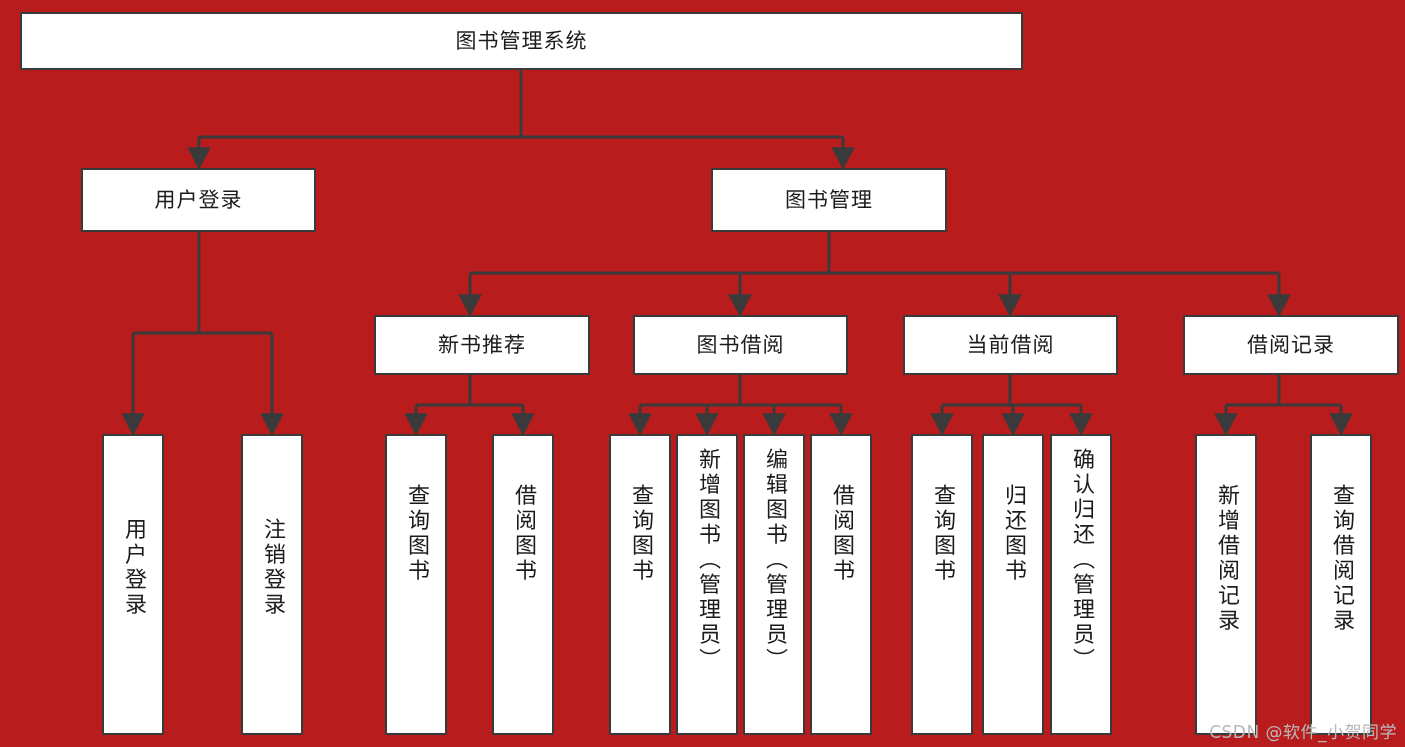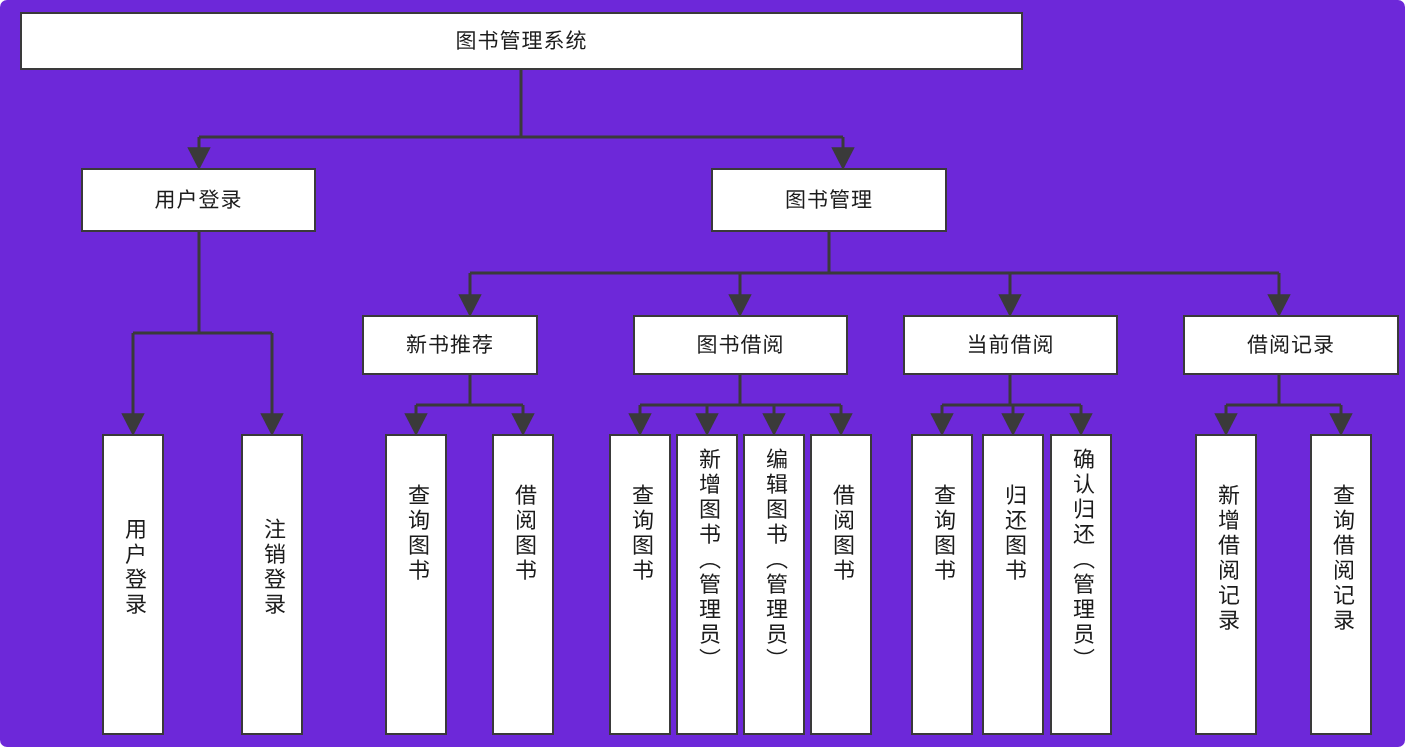--- a/index.html
+++ b/index.html
@@ -5,23 +5,22 @@
 <style>
   html,body{margin:0;padding:0;background:#ffffff;}
   body{
     font-family:"DejaVu Sans","Liberation Sans",sans-serif;
     color:#1a1a1a;
   }
   #diagram{
     position:relative;
     width:1405px;
     height:747px;
-    background:#6d28d9;
+    background:#b91c1c;
     overflow:hidden;
-    border-radius:7px;
   }
   #edges{
     position:absolute;
     left:0; top:0;
     width:1405px;
     height:747px;
     pointer-events:none;
   }
   .node{
     position:absolute;
@@ -135,21 +134,21 @@
   </div>
 
   <div class="node" style="left:81px; top:168px; width:235px; height:64px;">
     <span class="label">用户登录</span>
   </div>
 
   <div class="node" style="left:711px; top:168px; width:236px; height:64px;justify-content:center;">
     <span class="label">图书管理</span>
   </div>
 
-  <div class="node" style="left:362px; top:315px; width:176px; height:60px;">
+  <div class="node" style="left:374px; top:315px; width:216px; height:60px;">
     <span class="label">新书推荐</span>
   </div>
 
   <div class="node" style="left:903px; top:315px; width:215px; height:60px;">
     <span class="label">当前借阅</span>
   </div>
 
   <div class="node" style="left:633px; top:315px; width:215px; height:60px;">
     <span class="label">图书借阅</span>
   </div>
@@ -203,14 +202,15 @@
   </div>
 
   <div class="node vertical mid2" style="left:1195px; top:434px; width:62px; height:301px;">
     <span class="label">新增借阅记录</span>
   </div>
 
   <div class="node vertical mid2" style="left:1310px; top:434px; width:62px; height:301px;">
     <span class="label">查询借阅记录</span>
   </div>
 
+  <div id="watermark">CSDN @软件_小贺同学</div>
 
 </div>
 
 </body></html>

